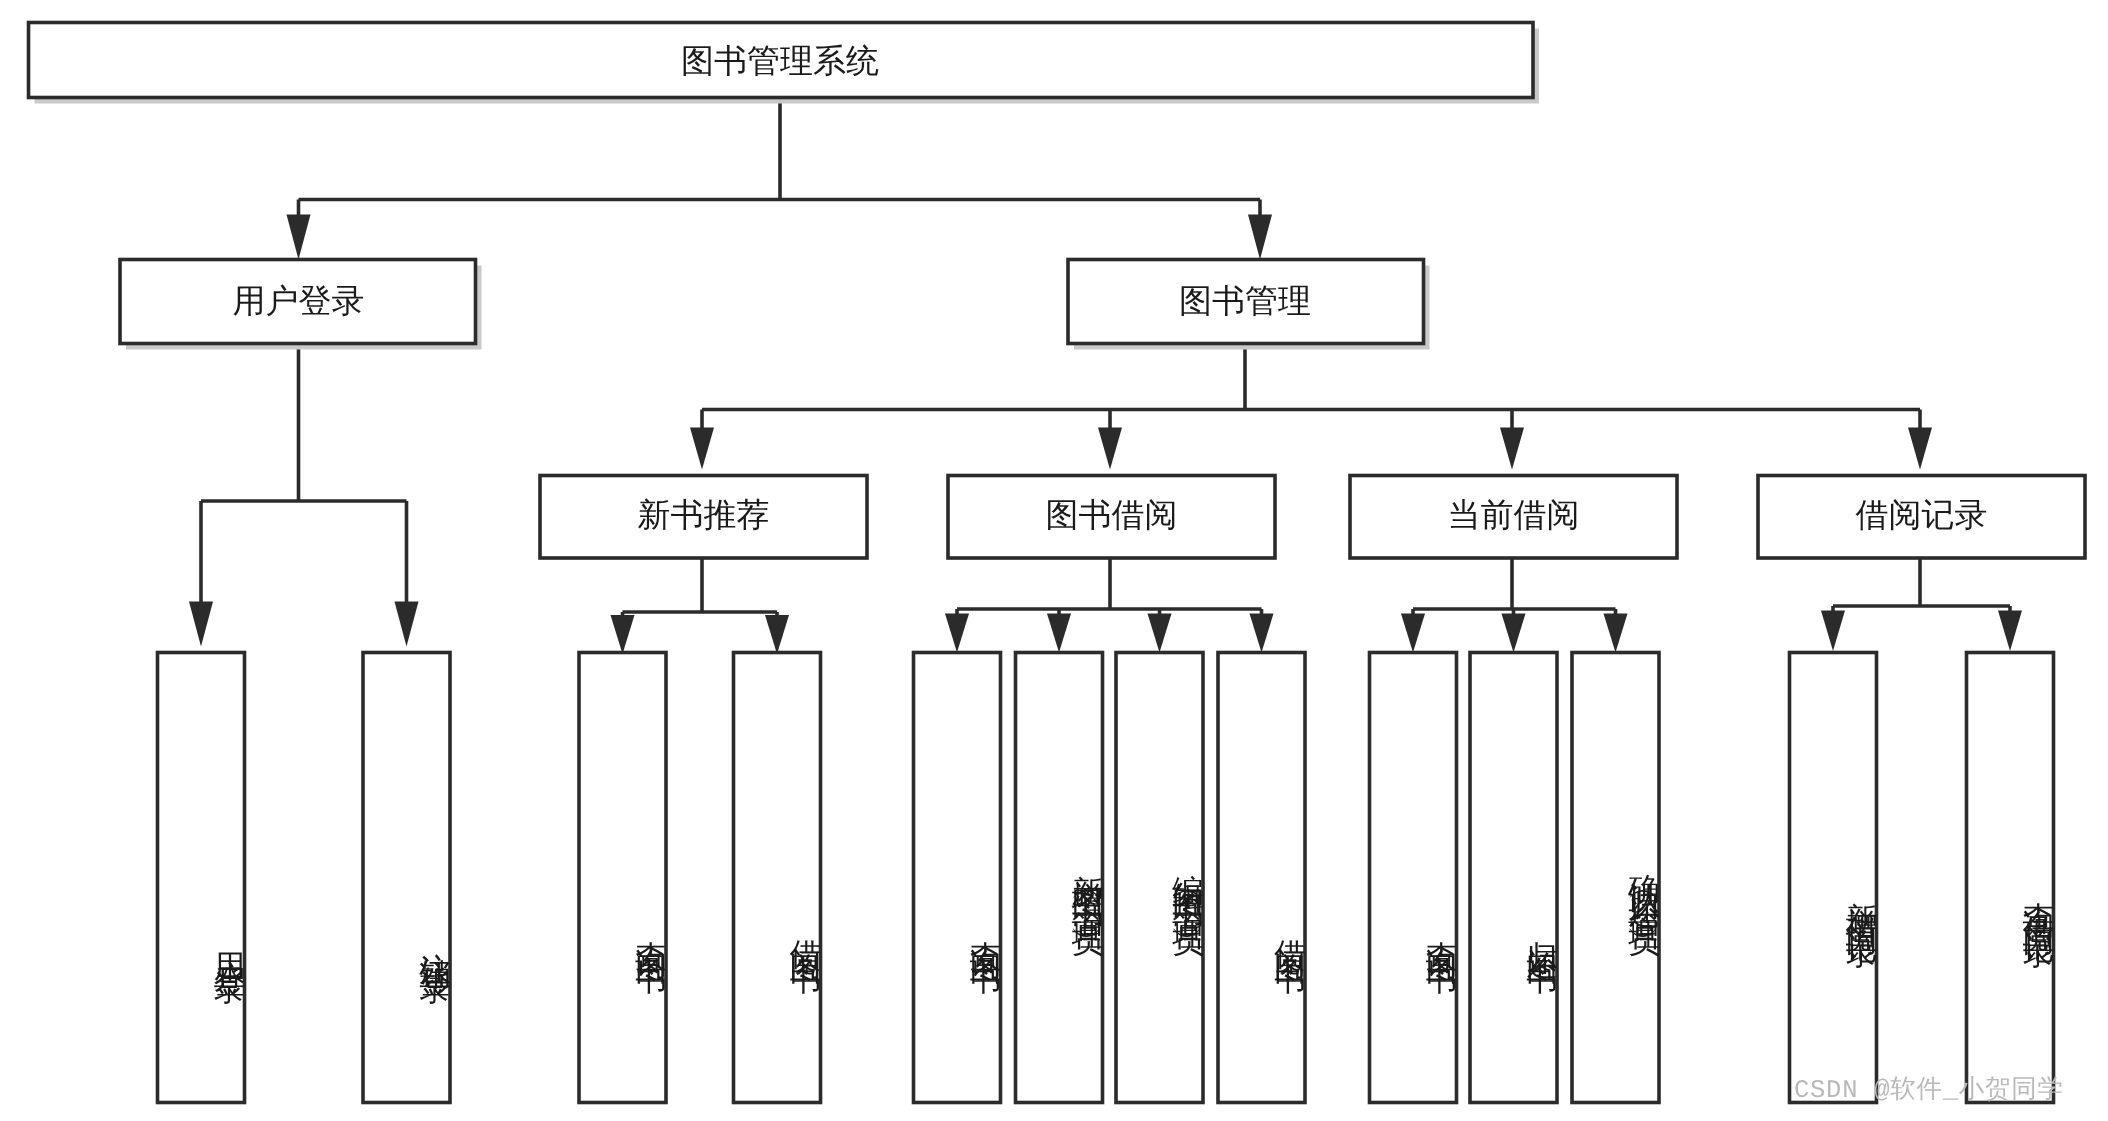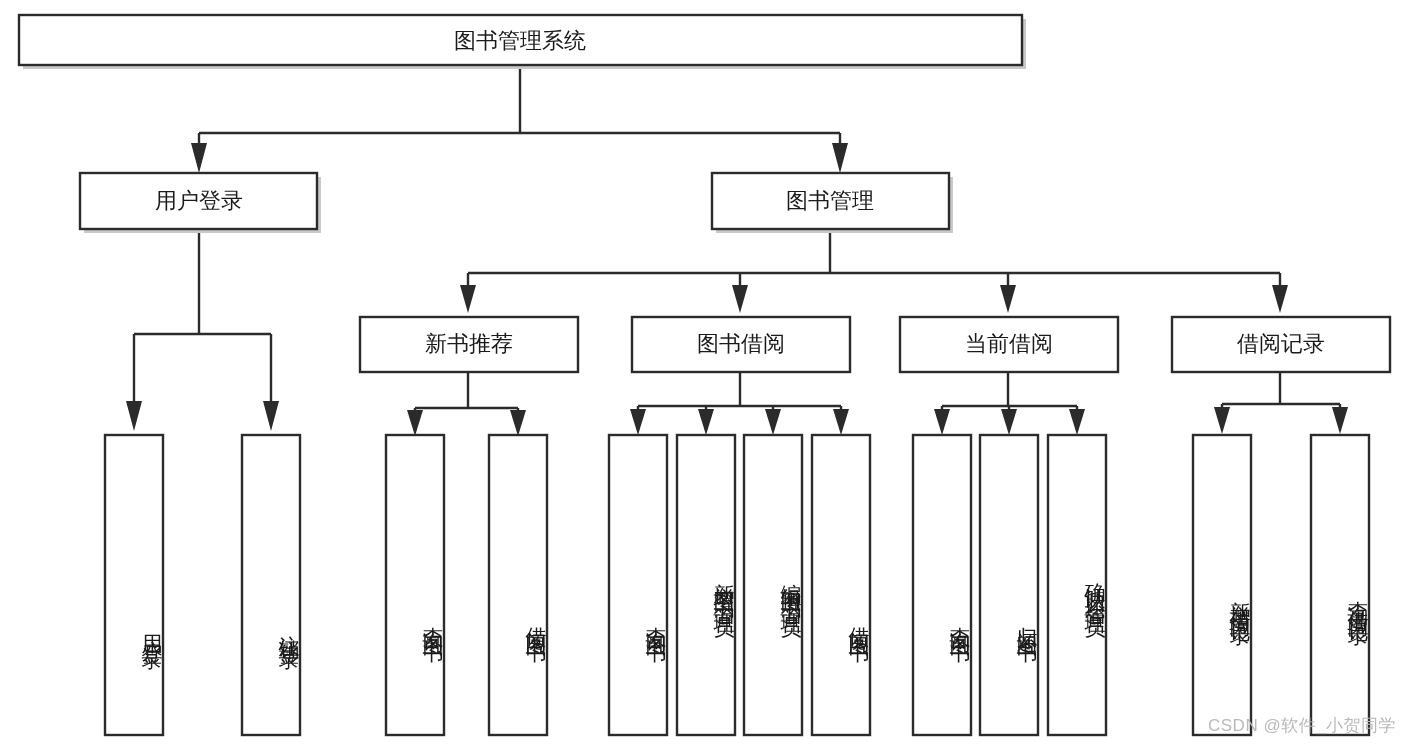--- a/index.html
+++ b/index.html
@@ -57,26 +57,25 @@
     text-orientation: upright;
     font-size: 21px;
     line-height: 1;
     letter-spacing: 5px;
     color: #1a1a1a;
     pointer-events: none;
     white-space: nowrap;
   }
   .watermark {
     position: absolute;
-    font-family: Liberation Sans, sans-serif;
+    font-family: Liberation Mono, monospace;
     font-size: 17px;
     color: #b9b9b9;
     letter-spacing: 0.5px;
     white-space: nowrap;
-    margin-left: 12px;
   }
   .box-shadow-rect {
     fill: #c9c9c9;
     stroke: none;
   }
 </style>
 </head>
 <body>
 
 <div id="diagram-root">

